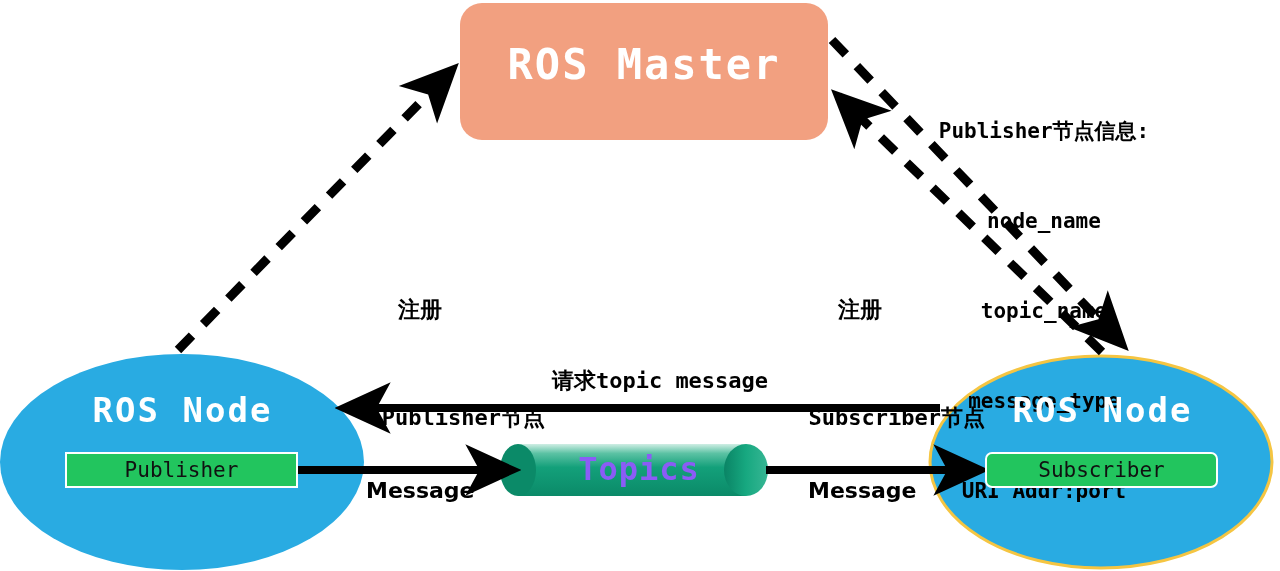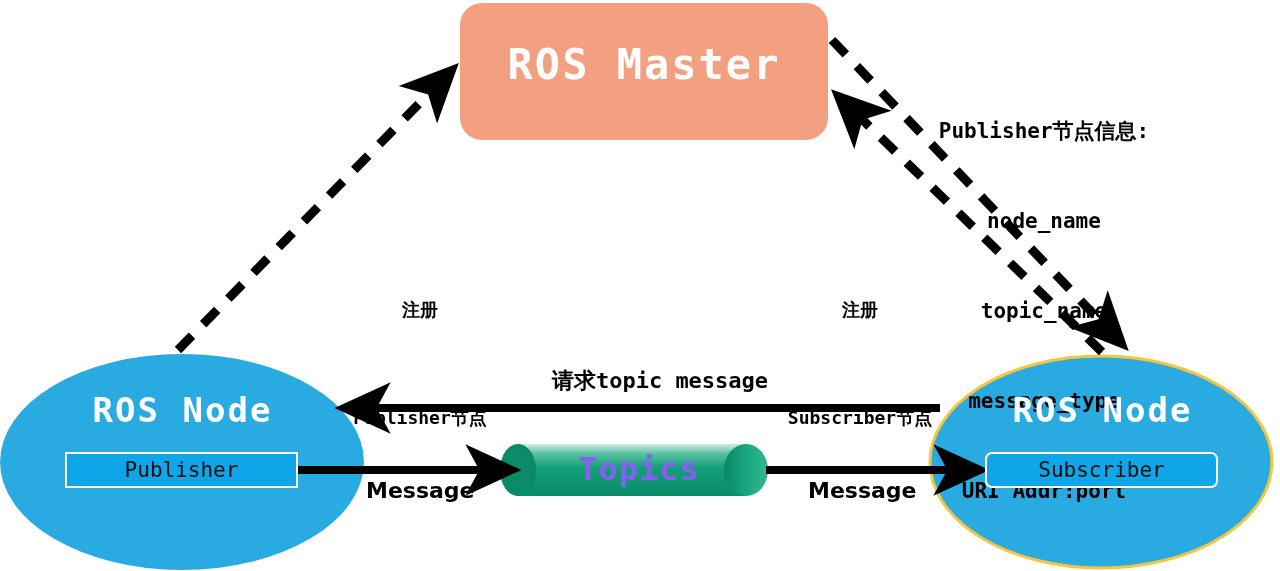--- a/index.html
+++ b/index.html
@@ -50,45 +50,45 @@
     font-size: 21px;
     font-weight: bold;
     line-height: 30px;
     color: #000000;
   }
   #info-block .head { display: block; }
   #info-block .row  { display: block; }
   
   .reg-label {
     font-family: "DejaVu Sans Mono", monospace;
-    font-size: 18px;
+    font-size: 22px;
     font-weight: bold;
     line-height: 36px;
     text-align: center;
     color: #000000;
   }
   #reg-left  { left: 295px; top: 220px; width: 250px; }
   #reg-right { left: 735px; top: 220px; width: 250px; }
   .reg-label .l1 { display: block; }
-  .reg-label .l2 { display: block; }
+  .reg-label .l2 { display: block; text-align: right; }
   
   .node-title {
     font-family: "DejaVu Sans Mono", monospace;
     font-size: 34px;
     font-weight: bold;
     color: #ffffff;
     text-align: center;
     letter-spacing: 2px;
   }
   #left-node-title  { left: 20px;  top: 390px; width: 325px; }
   #right-node-title { left: 940px; top: 390px; width: 325px; }
   
   .role-box {
     position: absolute;
-    background: #0ea5e9;
+    background: #22c55e;
     border: 2px solid #ffffff;
     box-sizing: border-box;
     font-family: "DejaVu Sans Mono", monospace;
     font-size: 21px;
     color: #111111;
     text-align: center;
     line-height: 32px;
     height: 36px;
   }
   #publisher-box  { left: 65px;  top: 452px; width: 233px; }

